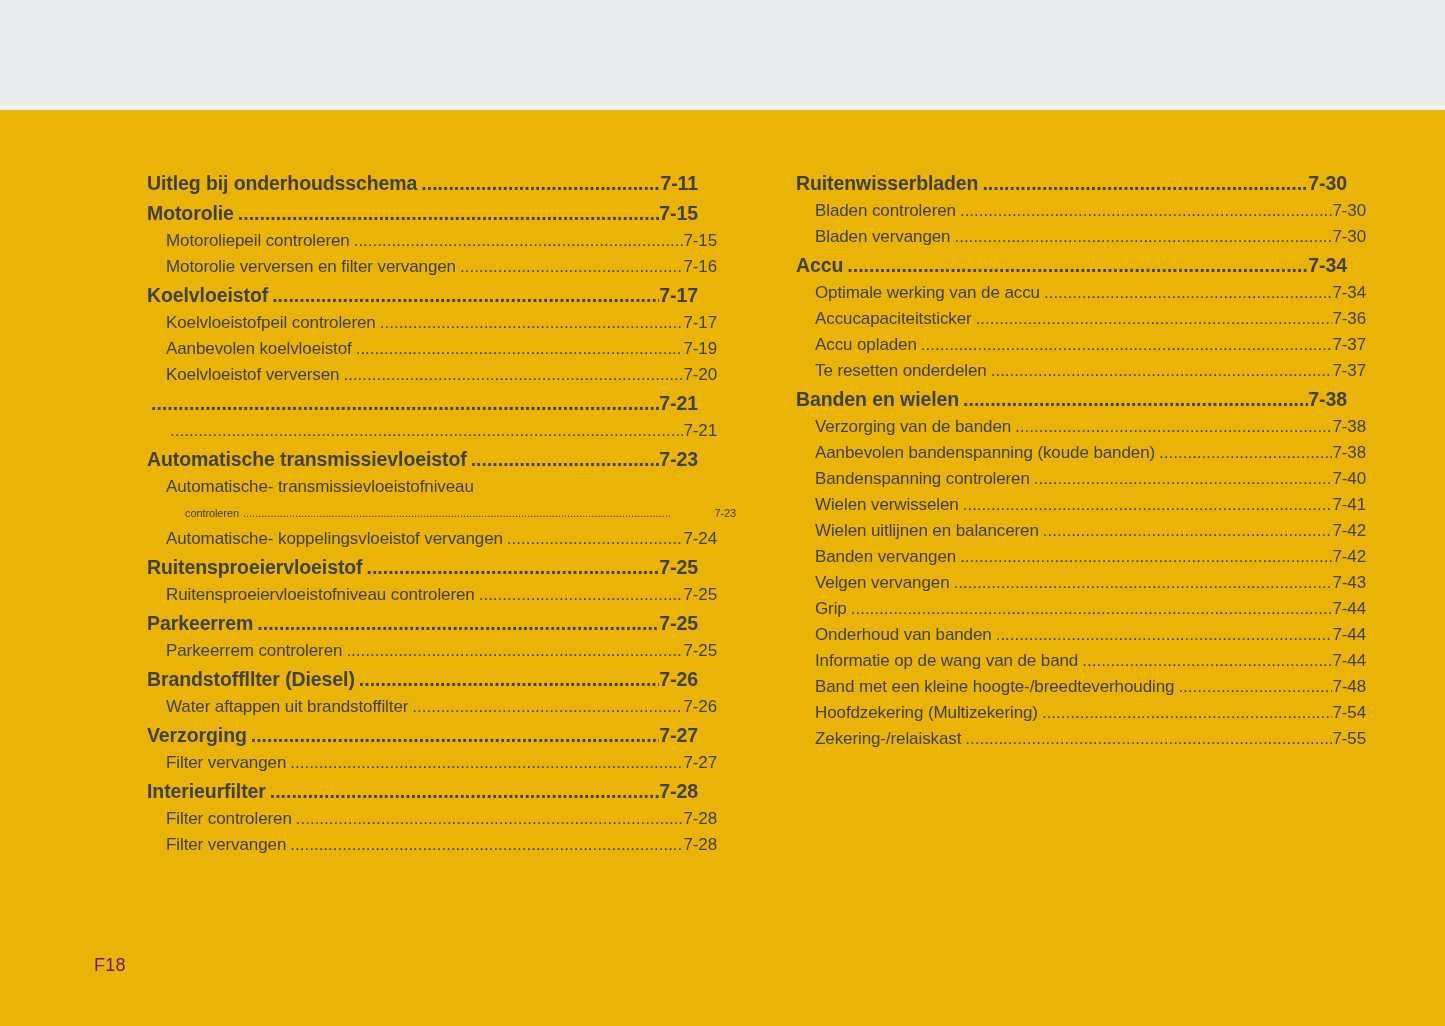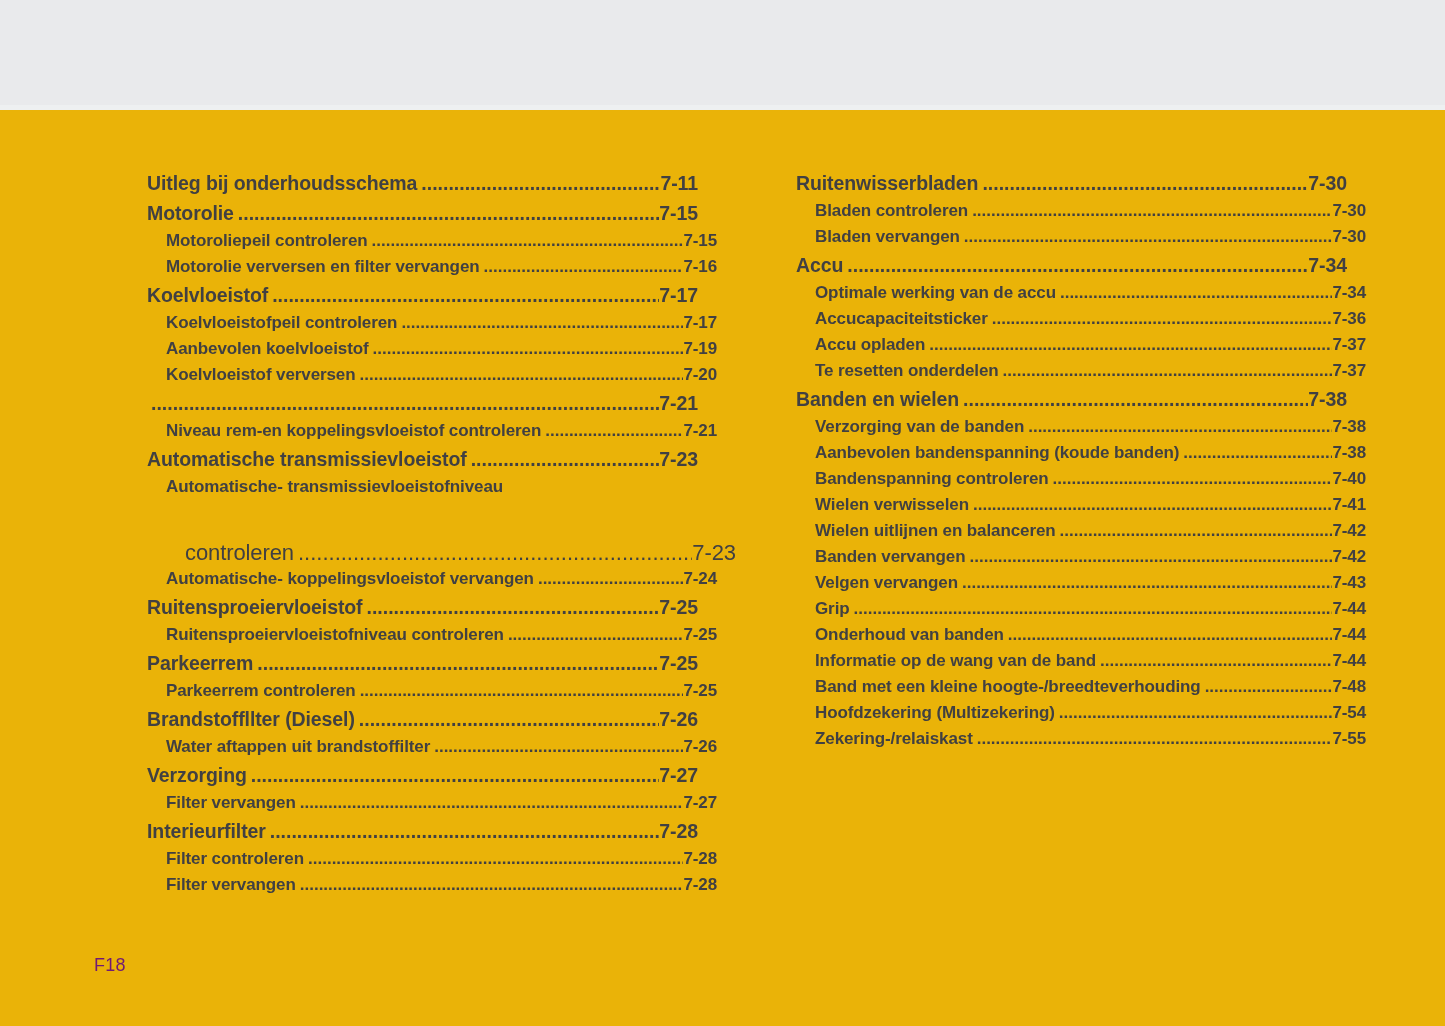--- a/index.html
+++ b/index.html
@@ -74,32 +74,31 @@
   }
 
   .toc-row.heading {
     font-size: 19.5px;
     font-weight: bold;
     line-height: 30px;
     letter-spacing: -0.1px;
   }
   .toc-row.sub {
     font-size: 17px;
-    font-weight: bold;
+    font-weight: normal;
     line-height: 26px;
     padding-left: 19px;
     letter-spacing: -0.1px;
   }
   .toc-row.sub-cont {
-    font-size: 22px;
+    font-size: 11px;
     font-weight: normal;
     line-height: 26px;
     padding-left: 38px;
     letter-spacing: -0.1px;
-    margin-top: 40px;
   }
 
   .label {
     flex: 0 0 auto;
   }
   .gap {
     flex: 0 0 auto;
     width: 4px;
   }
   .leader {
@@ -189,21 +188,20 @@
           <span class="gap"></span>
           <span class="leader"></span>
           <span class="pageno">7-20</span>
         </div>
         <div class="toc-row heading">
           <span class="gap"></span>
           <span class="leader"></span>
           <span class="pageno">7-21</span>
         </div>
         <div class="toc-row sub">
-          <span class="label">Niveau rem-en koppelingsvloeistof controleren</span>
           <span class="gap"></span>
           <span class="leader"></span>
           <span class="pageno">7-21</span>
         </div>
         <div class="toc-row heading">
           <span class="label">Automatische transmissievloeistof</span>
           <span class="gap"></span>
           <span class="leader"></span>
           <span class="pageno">7-23</span>
         </div>

